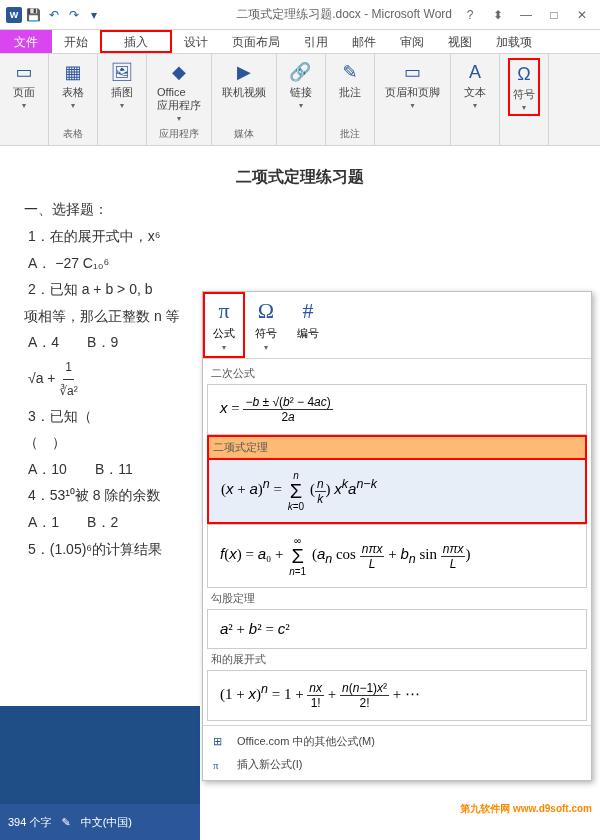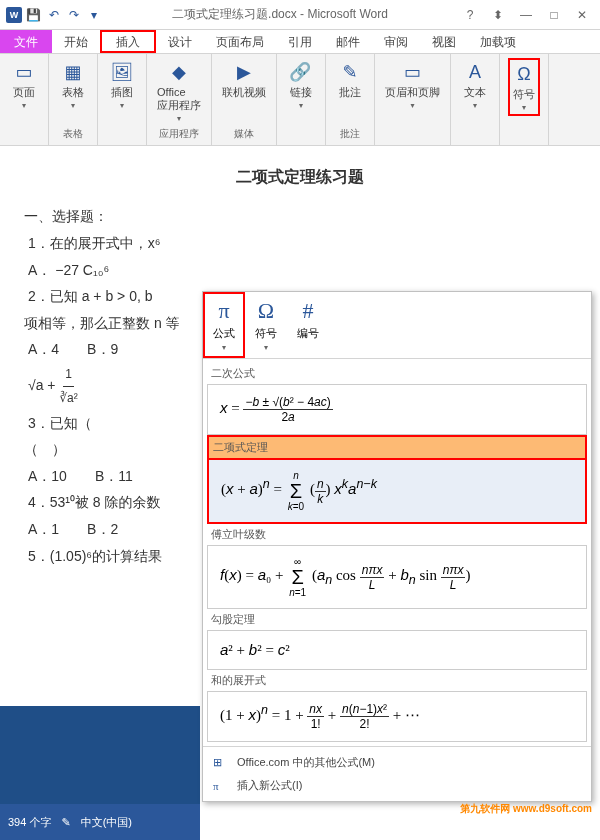--- a/index.html
+++ b/index.html
@@ -1,39 +1,39 @@
 <!DOCTYPE html>
 <html><head>
 <meta charset="utf-8">
 <style>
 *{margin:0;padding:0;box-sizing:border-box;font-family:"Microsoft YaHei","Segoe UI",sans-serif}
 body{width:600px;height:840px;overflow:hidden;background:#fff;font-size:12px;position:relative}
 .titlebar{height:30px;background:#fff;display:flex;align-items:center;border-bottom:1px solid #d4d4d4}
 .qat{display:flex;align-items:center;gap:4px;padding:0 6px}
 .qat-icon{width:16px;height:16px;display:flex;align-items:center;justify-content:center;color:#2b579a}
 .word-icon{background:#2b579a;color:#fff;font-size:9px;font-weight:bold;padding:1px 2px;border-radius:2px}
-.title-text{flex:1;text-align:center;color:#666;font-size:12px}
+.title-text{flex:1;text-align:right;color:#666;font-size:12px}
 .win-controls{display:flex;gap:8px;padding:0 8px;color:#666}
 .win-btn{width:20px;text-align:center;cursor:pointer}
 .ribbon-tabs{height:24px;display:flex;background:#fff;border-bottom:1px solid #d4d4d4}
 .file-tab{background:#d946ef;color:#fff;padding:4px 14px}
 .tab{padding:4px 12px;color:#444}
-.tab.active{border:2px solid red;padding:2px 14px}
+.tab.active{border:2px solid red;padding:2px 22px}
 .ribbon{height:92px;background:#f3f3f3;border-bottom:1px solid #d4d4d4;display:flex}
 .rgroup{border-right:1px solid #d4d4d4;padding:4px 8px;display:flex;flex-direction:column;align-items:center;justify-content:space-between}
 .rgroup-items{display:flex;gap:8px;flex:1;align-items:flex-start}
 .ritem{display:flex;flex-direction:column;align-items:center;gap:2px;padding:2px;min-width:32px}
 .ritem-icon{width:24px;height:24px;display:flex;align-items:center;justify-content:center;font-size:18px;color:#2b579a}
 .ritem-label{font-size:11px;color:#444;line-height:1.2}
 .ritem-arrow{font-size:8px;color:#666}
 .rgroup-label{font-size:10px;color:#666;padding-top:2px}
 .ritem.highlighted{border:2px solid red}
 .doc-area{position:relative;height:calc(840px - 30px - 24px - 92px - 20px);overflow:hidden}
 .doc-content{padding:16px 24px;font-size:14px;color:#333;line-height:1.9}
-.doc-title{text-align:center;font-weight:bold;font-size:16px;margin-bottom:11px}
+.doc-title{text-align:center;font-weight:bold;font-size:16px;margin-bottom:4px}
 .q-header{color:#333}
 .qline{margin-left:4px}
 .frac{display:inline-flex;flex-direction:column;align-items:center;vertical-align:middle;font-size:12px}
 .frac-n{border-bottom:1px solid #333;padding:0 2px}
 .statusbar{position:absolute;bottom:0;left:0;width:200px;height:36px;background:#2b579a;color:#fff;font-size:11px;display:flex;align-items:center;padding:0 8px;gap:10px}
 .bluebg{position:absolute;left:0;top:560px;width:200px;height:260px;background:#1f4e87}
 .dropdown-panel{position:absolute;right:8px;top:145px;width:390px;background:#fff;border:1px solid #c0c0c0;box-shadow:2px 2px 6px rgba(0,0,0,0.3)}
 .dp-header{display:flex;border-bottom:1px solid #d4d4d4}
 .dp-btn{display:flex;flex-direction:column;align-items:center;padding:6px 10px;gap:2px}
 .dp-btn.active{border:2px solid red;padding:4px 8px}
@@ -235,21 +235,20 @@
         <div class="eq-box highlighted">(<i>x</i> + <i>a</i>)<sup><i>n</i></sup> = <span class="sigma">
               <span><i>n</i></span>
               <span class="sigma-mid">Σ</span>
               <span><i>k</i>=0</span>
             </span> (<span class="frac">
               <span class="frac-n"><i>n</i></span>
               <span><i>k</i></span>
             </span>) <i>x</i><sup><i>k</i></sup><i>a</i><sup><i>n−k</i></sup></div>
       </div>
       <div class="eq-section">
-        <div class="eq-label">傅立叶级数</div>
         <div class="eq-box"><i>f</i>(<i>x</i>) = <i>a</i>₀ + <span class="sigma">
               <span>∞</span>
               <span class="sigma-mid">Σ</span>
               <span><i>n</i>=1</span>
             </span> (<i>a<sub>n</sub></i> cos <span class="frac">
               <span class="frac-n"><i>nπx</i></span>
               <span><i>L</i></span>
             </span> + <i>b<sub>n</sub></i> sin <span class="frac">
               <span class="frac-n"><i>nπx</i></span>
               <span><i>L</i></span>

